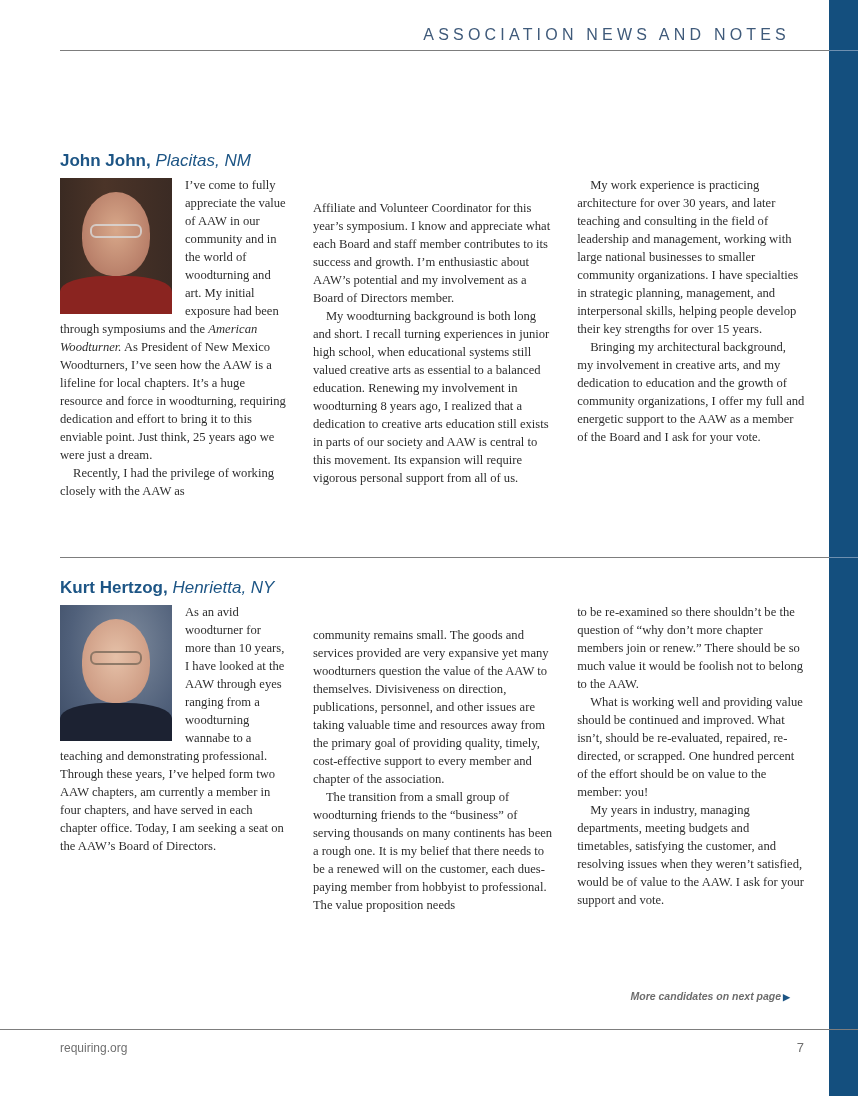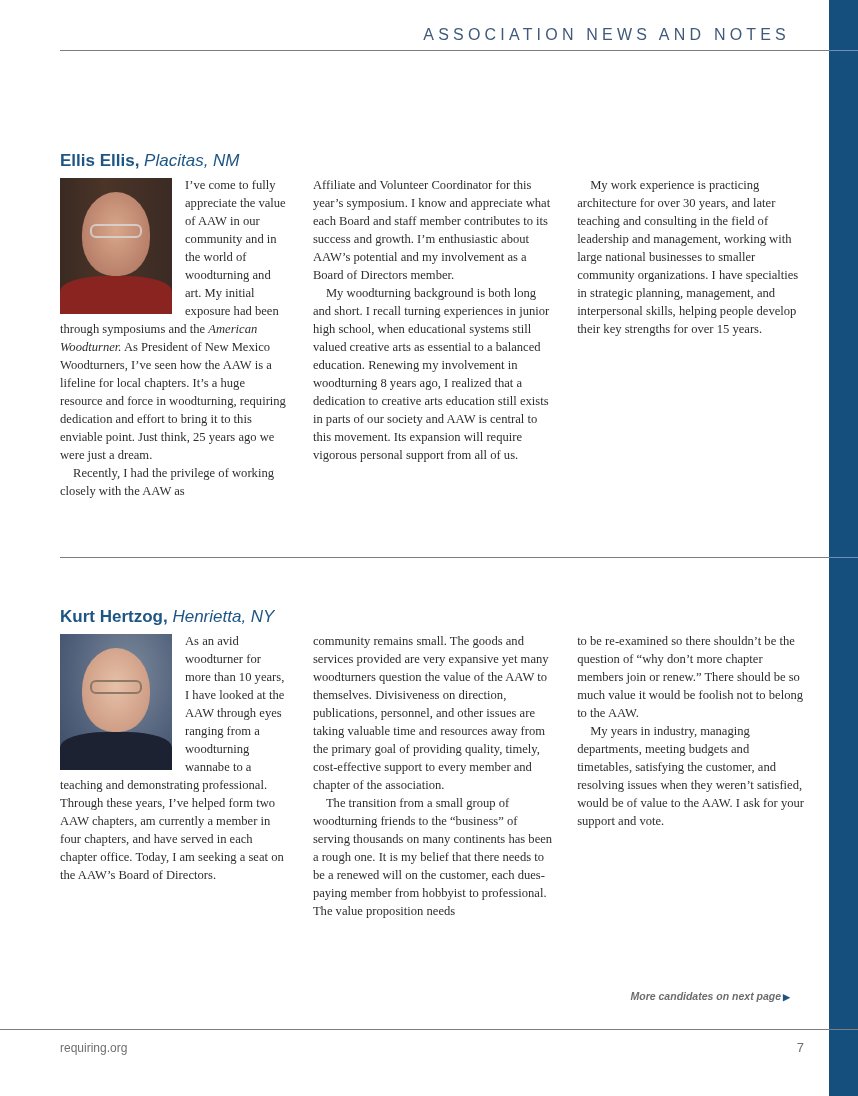--- a/index.html
+++ b/index.html
@@ -35,21 +35,21 @@
   .cand-name i { font-style: italic; font-weight: normal; }
 
   .cols { display: flex; gap: 12px; margin-top: 4px; }
   .col {
     font-size: 12.6px; line-height: 18px; color: #2e2e2e;
     font-family: "Liberation Serif", serif;
   }
   .col p { margin: 0; text-align: left; }
   .col p.indent { text-indent: 13px; }
   .col1 { width: 240px; }
-  .col2 { width: 253px; margin-left: 13px; }
+  .col2 { width: 253px; margin-left: 13px; margin-top: 23px; }
   .col3 { width: 240px; margin-left: 12px; }
 
   .photo {
     float: left; width: 112px; height: 136px; margin: 2px 13px 2px 0;
     position: relative; overflow: hidden;
   }
   .photo.john { background: linear-gradient(90deg, #3a2a22 0%, #4b3428 40%, #3b2b24 100%); }
   .photo.kurt { background: radial-gradient(ellipse at 60% 30%, #7d8a9c 0%, #50607a 60%, #3b4a63 100%); }
   .photo .face {
     position: absolute; left: 22px; top: 14px; width: 68px; height: 84px; border-radius: 50% 50% 45% 45%;
@@ -85,66 +85,68 @@
 </head>
 <body>
 
 <div class="sidebar"></div>
 <div class="header-title">ASSOCIATION NEWS AND NOTES</div>
 <div class="rule top"></div>
 <div class="sidebar-rule" style="top:50px"></div>
 
 <section class="candidate" style="top:150px">
   <h2 class="cand-name">
-    <b>Ellis Ellis,</b>
+    <b>John John,</b>
     <i>Placitas, NM</i>
   </h2>
   <div class="cols">
     <div class="col col1">
       <div class="photo john" title="Portrait of John Ellis">
         <div class="face"></div>
         <div class="glasses"></div>
         <div class="shirt"></div>
       </div>
       <p><span>I’ve come to fully appreciate the value of AAW in our community and in the world of woodturning and art. My initial exposure had been through symposiums and the </span><i>American Woodturner.</i><span> As President of New Mexico Woodturners, I’ve seen how the AAW is a lifeline for local chapters. It’s a huge resource and force in woodturning, requiring dedication and effort to bring it to this enviable point. Just think, 25 years ago we were just a dream.</span></p>
       <p class="indent">Recently, I had the privilege of working closely with the AAW as</p>
     </div>
     <div class="col col2">
       <p>Affiliate and Volunteer Coordinator for this year’s symposium. I know and appreciate what each Board and staff member contributes to its success and growth. I’m enthusiastic about AAW’s potential and my involvement as a Board of Directors member.</p>
       <p class="indent">My woodturning background is both long and short. I recall turning experiences in junior high school, when educational systems still valued creative arts as essential to a balanced education. Renewing my involvement in woodturning 8 years ago, I realized that a dedication to creative arts education still exists in parts of our society and AAW is central to this movement. Its expansion will require vigorous personal support from all of us.</p>
     </div>
     <div class="col col3">
       <p class="indent">My work experience is practicing architecture for over 30 years, and later teaching and consulting in the field of leadership and management, working with large national businesses to smaller community organizations. I have specialties in strategic planning, management, and interpersonal skills, helping people develop their key strengths for over 15 years.</p>
+      <p class="indent">Bringing my architectural background, my involvement in creative arts, and my dedication to education and the growth of community organizations, I offer my full and energetic support to the AAW as a member of the Board and I ask for your vote.</p>
     </div>
   </div>
 </section>
 
 <div class="rule mid"></div>
 <div class="sidebar-rule" style="top:557px"></div>
 
-<section class="candidate" style="top:606px">
+<section class="candidate" style="top:577px">
   <h2 class="cand-name">
     <b>Kurt Hertzog,</b>
     <i>Henrietta, NY</i>
   </h2>
   <div class="cols">
     <div class="col col1">
       <div class="photo kurt" title="Portrait of Kurt Hertzog">
         <div class="face"></div>
         <div class="glasses"></div>
         <div class="shirt"></div>
       </div>
       <p>As an avid woodturner for more than 10 years, I have looked at the AAW through eyes ranging from a woodturning wannabe to a teaching and demonstrating professional. Through these years, I’ve helped form two AAW chapters, am currently a member in four chapters, and have served in each chapter office. Today, I am seeking a seat on the AAW’s Board of Directors.</p>
     </div>
     <div class="col col2">
       <p>community remains small. The goods and services provided are very expansive yet many woodturners question the value of the AAW to themselves. Divisiveness on direction, publications, personnel, and other issues are taking valuable time and resources away from the primary goal of providing quality, timely, cost-effective support to every member and chapter of the association.</p>
       <p class="indent">The transition from a small group of woodturning friends to the “business” of serving thousands on many continents has been a rough one. It is my belief that there needs to be a renewed will on the customer, each dues-paying member from hobbyist to professional. The value proposition needs</p>
     </div>
     <div class="col col3">
       <p>to be re-examined so there shouldn’t be the question of “why don’t more chapter members join or renew.” There should be so much value it would be foolish not to belong to the AAW.</p>
+      <p class="indent">What is working well and providing value should be continued and improved. What isn’t, should be re-evaluated, repaired, re-directed, or scrapped. One hundred percent of the effort should be on value to the member: you!</p>
       <p class="indent">My years in industry, managing departments, meeting budgets and timetables, satisfying the customer, and resolving issues when they weren’t satisfied, would be of value to the AAW. I ask for your support and vote.</p>
     </div>
   </div>
 </section>
 
 <a class="more-link">
   <span>More candidates on next page</span><span class="arrow">▶</span>
 </a>
 
 <div class="rule foot"></div>

